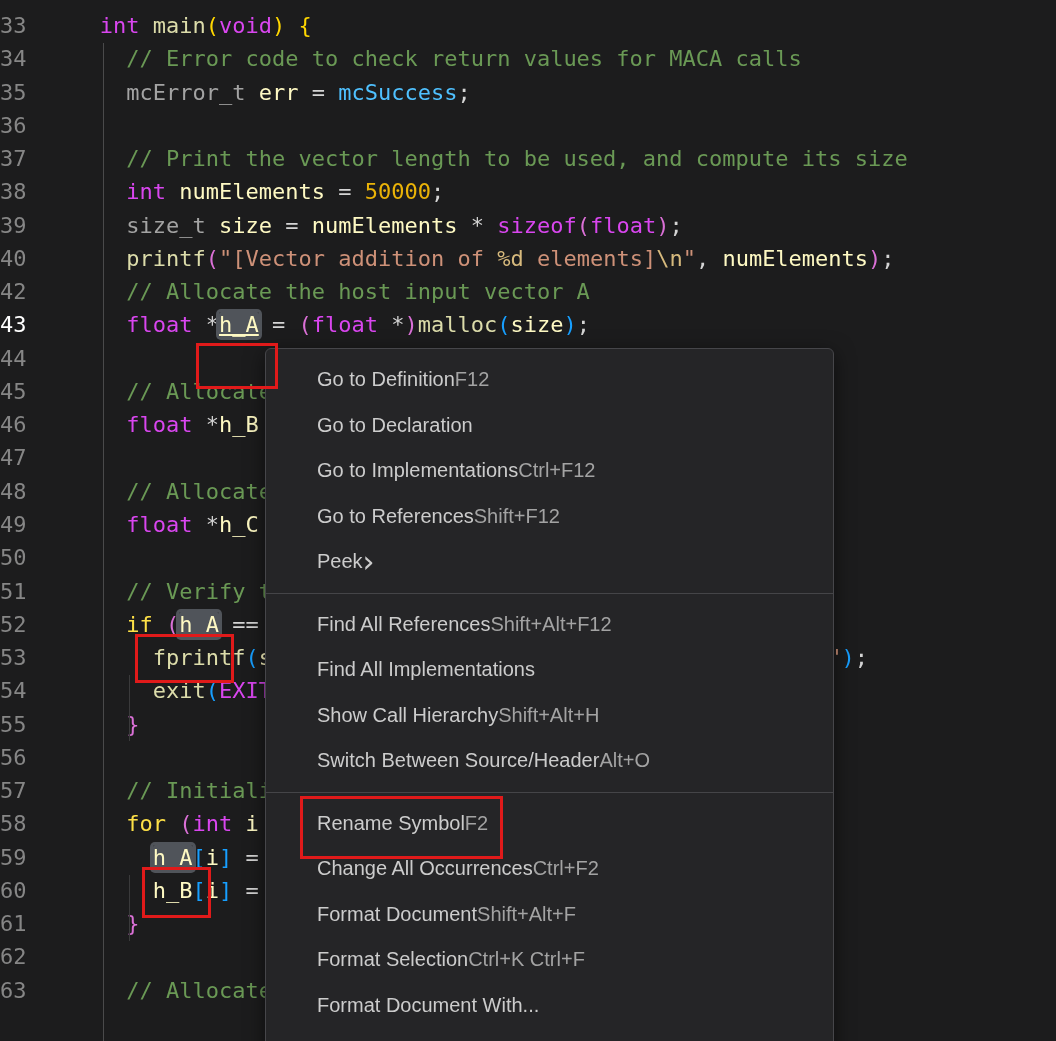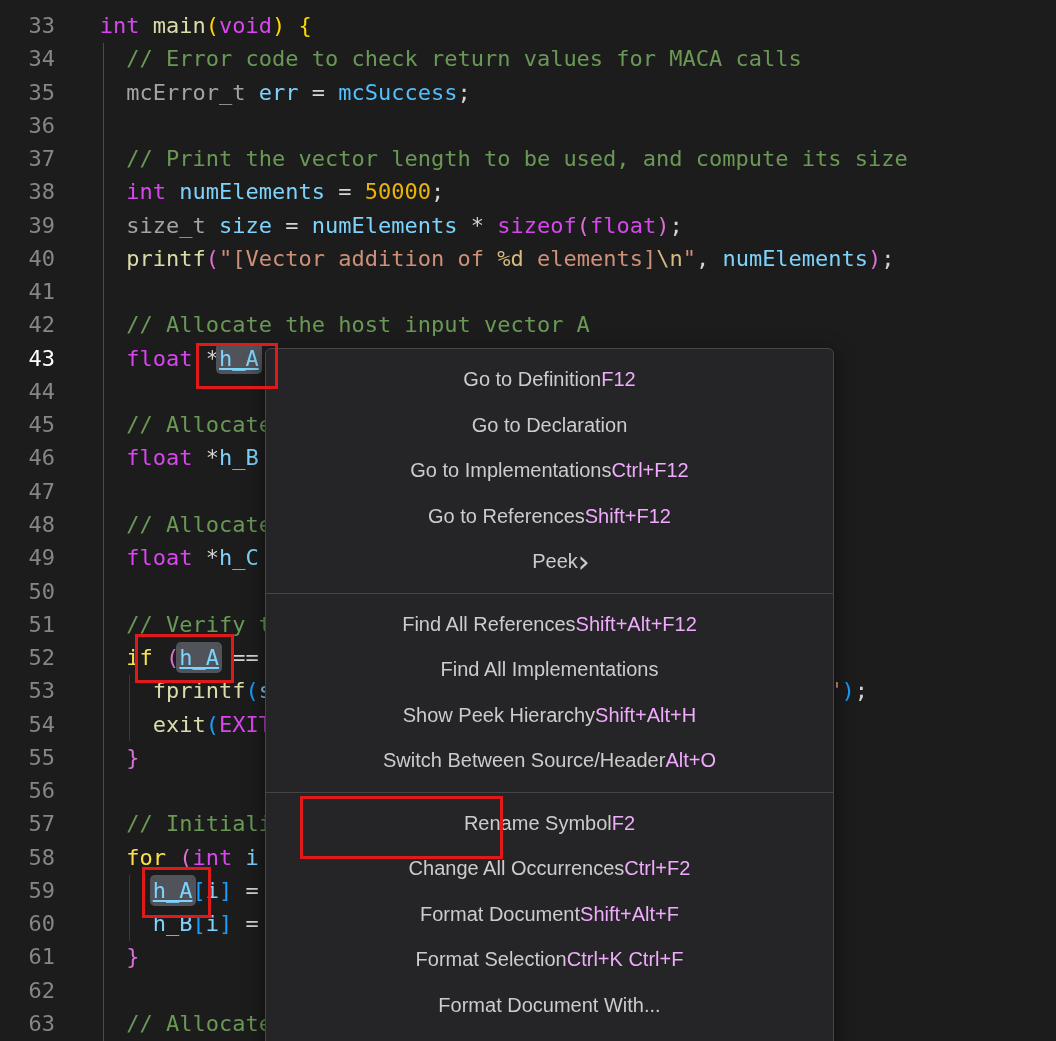--- a/index.html
+++ b/index.html
@@ -5,65 +5,64 @@
   html,body{margin:0;padding:0;}
   body{
     width:1056px;height:1041px;overflow:hidden;position:relative;
     background:#1c1c1d;
     font-family:"DejaVu Sans Mono",monospace;
   }
   
   #editor{position:absolute;inset:0;}
   #code{position:absolute;left:0;top:9px;font-size:22px;line-height:33.27px;}
   .row{display:flex;height:33.27px;white-space:pre;}
-  .ln{flex:0 0 55px;width:55px;text-align:right;color:#868686;user-select:none;}
+  .ln{flex:0 0 55px;width:55px;text-align:left;color:#868686;user-select:none;}
   .ln.active{color:#ffffff;}
   .ct{margin-left:44.8px;}
   
   .kw{color:#d946ef}.ctrl{color:#fde047}.fn{color:#dcdcaa}.type{color:#a3a3a3}
-  .var{color:#7dd3fc}.const{color:#4fc1ff}.num{color:#eab308}.str{color:#ce9178}
+  .var{color:#fef9c3}.const{color:#4fc1ff}.num{color:#eab308}.str{color:#ce9178}
   .esc{color:#d7ba7d}.com{color:#6a9955}.op{color:#d4d4d4}
   .b1{color:#ffd700}.b2{color:#da70d6}.b3{color:#179fff}
   .sel{background:#50545a;box-shadow:0 0 0 3px #50545a;border-radius:2px;text-decoration:underline;}
   .guide{position:absolute;width:1px;z-index:1;}
   .guide.outer{background:#4a4a4b;}
   .guide.inner{background:#3a3a3b;}
   
   #menu{
     position:absolute;left:265px;top:348px;width:569px;height:780px;
     box-sizing:border-box;padding-top:8px;
     background:#252527;border:1px solid #46464a;border-radius:6px;
     box-shadow:0 5px 20px rgba(0,0,0,.55);
     font-family:"Liberation Sans",sans-serif;font-size:20px;color:#cccccc;
     z-index:5;
   }
-  .mi{height:45.5px;display:flex;align-items:center;justify-content:center;
+  .mi{height:45.5px;display:flex;align-items:center;justify-content:flex-start;
       padding:0 51px;cursor:default;}
   .mi .lbl{white-space:nowrap;}
-  .mi .sc{color:#f0abfc;white-space:nowrap;}
+  .mi .sc{color:#a3a3a3;white-space:nowrap;}
   .mi .chev{font-size:30px;line-height:1;margin-right:-23px;color:#cccccc;
             font-family:"DejaVu Sans",sans-serif;}
   .sep{height:1px;background:#454548;margin:8px 0;}
   
   .ann{position:absolute;border:3px solid #e01a1a;z-index:10;background:transparent;}
 </style>
 </head>
 <body>
 
 <div id="editor">
   <div id="code">
       <div class="row"><span class="ln">33</span><span class="ct"><span class="kw">int</span><span class="op"> </span><span class="fn">main</span><span class="b1">(</span><span class="kw">void</span><span class="b1">)</span><span class="op"> </span><span class="b1">{</span></span></div>
       <div class="row"><span class="ln">34</span><span class="ct"><span class="com">  // Error code to check return values for MACA calls</span></span></div>
       <div class="row"><span class="ln">35</span><span class="ct"><span class="op">  </span><span class="type">mcError_t</span><span class="op"> </span><span class="var">err</span><span class="op"> = </span><span class="const">mcSuccess</span><span class="op">;</span></span></div>
       <div class="row"><span class="ln">36</span><span class="ct"></span></div>
       <div class="row"><span class="ln">37</span><span class="ct"><span class="com">  // Print the vector length to be used, and compute its size</span></span></div>
       <div class="row"><span class="ln">38</span><span class="ct"><span class="op">  </span><span class="kw">int</span><span class="op"> </span><span class="var">numElements</span><span class="op"> = </span><span class="num">50000</span><span class="op">;</span></span></div>
       <div class="row"><span class="ln">39</span><span class="ct"><span class="op">  </span><span class="type">size_t</span><span class="op"> </span><span class="var">size</span><span class="op"> = </span><span class="var">numElements</span><span class="op"> * </span><span class="kw">sizeof</span><span class="b2">(</span><span class="kw">float</span><span class="b2">)</span><span class="op">;</span></span></div>
       <div class="row"><span class="ln">40</span><span class="ct"><span class="op">  </span><span class="fn">printf</span><span class="b2">(</span><span class="str">"[Vector addition of </span><span class="esc">%d</span><span class="str"> elements]</span><span class="esc">\n</span><span class="str">"</span><span class="op">, </span><span class="var">numElements</span><span class="b2">)</span><span class="op">;</span></span></div>
-      <div class="row"><span class="ln">41</span><span class="ct"></span></div>
       <div class="row"><span class="ln">42</span><span class="ct"><span class="com">  // Allocate the host input vector A</span></span></div>
       <div class="row"><span class="ln active">43</span><span class="ct"><span class="op">  </span><span class="kw">float</span><span class="op"> *</span><span class="var sel">h_A</span><span class="op"> = </span><span class="b2">(</span><span class="kw">float</span><span class="op"> *</span><span class="b2">)</span><span class="fn">malloc</span><span class="b3">(</span><span class="var">size</span><span class="b3">)</span><span class="op">;</span></span></div>
       <div class="row"><span class="ln">44</span><span class="ct"></span></div>
       <div class="row"><span class="ln">45</span><span class="ct"><span class="com">  // Allocate the host input vector B</span></span></div>
       <div class="row"><span class="ln">46</span><span class="ct"><span class="op">  </span><span class="kw">float</span><span class="op"> *</span><span class="var">h_B</span><span class="op"> = </span><span class="b2">(</span><span class="kw">float</span><span class="op"> *</span><span class="b2">)</span><span class="fn">malloc</span><span class="b3">(</span><span class="var">size</span><span class="b3">)</span><span class="op">;</span></span></div>
       <div class="row"><span class="ln">47</span><span class="ct"></span></div>
       <div class="row"><span class="ln">48</span><span class="ct"><span class="com">  // Allocate the host output vector C</span></span></div>
       <div class="row"><span class="ln">49</span><span class="ct"><span class="op">  </span><span class="kw">float</span><span class="op"> *</span><span class="var">h_C</span><span class="op"> = </span><span class="b2">(</span><span class="kw">float</span><span class="op"> *</span><span class="b2">)</span><span class="fn">malloc</span><span class="b3">(</span><span class="var">size</span><span class="b3">)</span><span class="op">;</span></span></div>
       <div class="row"><span class="ln">50</span><span class="ct"></span></div>
       <div class="row"><span class="ln">51</span><span class="ct"><span class="com">  // Verify that allocations succeeded</span></span></div>
@@ -108,21 +107,21 @@
     <div class="sep"></div>
     <div class="mi">
       <span class="lbl">Find All References</span>
       <span class="sc">Shift+Alt+F12</span>
     </div>
     <div class="mi">
       <span class="lbl">Find All Implementations</span>
       <span class="sc"></span>
     </div>
     <div class="mi">
-      <span class="lbl">Show Peek Hierarchy</span>
+      <span class="lbl">Show Call Hierarchy</span>
       <span class="sc">Shift+Alt+H</span>
     </div>
     <div class="mi">
       <span class="lbl">Switch Between Source/Header</span>
       <span class="sc">Alt+O</span>
     </div>
     <div class="sep"></div>
     <div class="mi">
       <span class="lbl">Rename Symbol</span>
       <span class="sc">F2</span>

